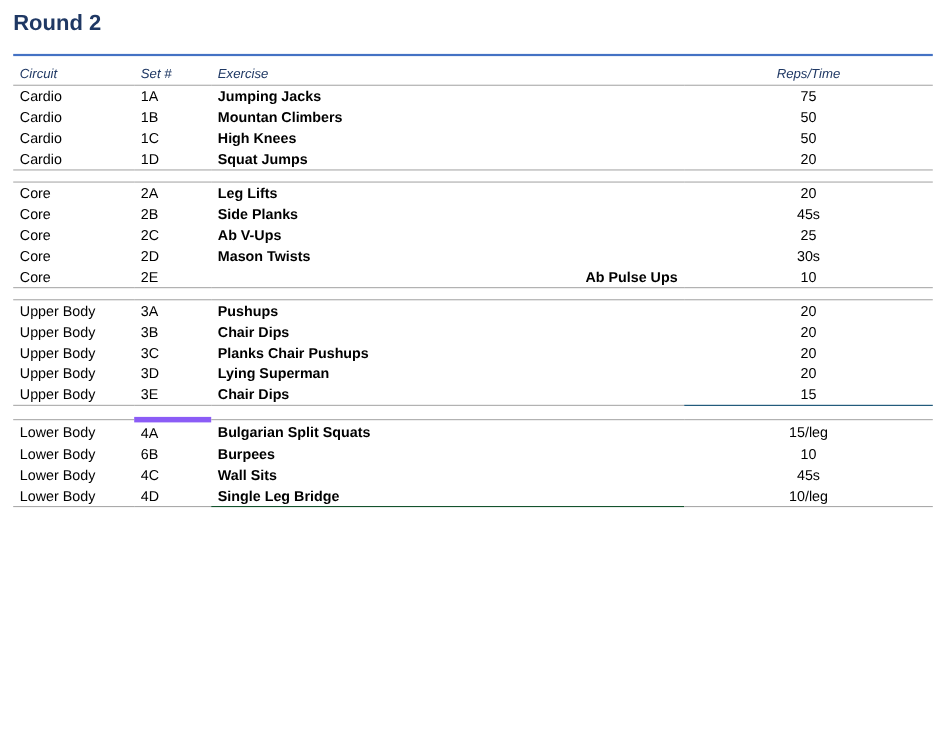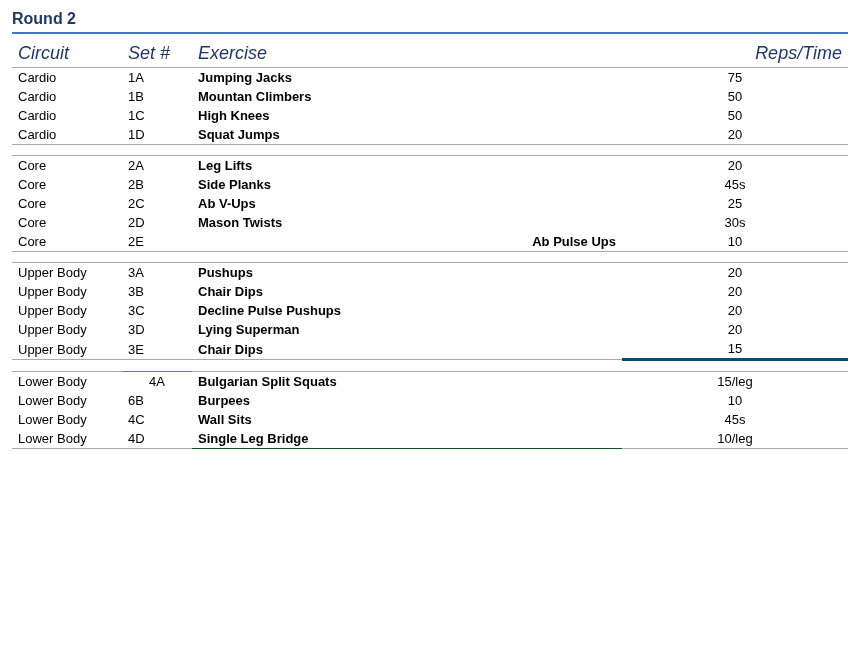--- a/index.html
+++ b/index.html
@@ -10,45 +10,45 @@
 
     body {
       font-family: Arial, sans-serif;
       font-size: 13px;
       background: #ffffff;
       padding: 10px 12px;
       width: 860px;
     }
 
     .page-title {
-      font-size: 16px;
+      font-size: 20px;
       font-weight: bold;
       color: #1f3864;
-      padding-bottom: 4px;
+      padding-bottom: 16px;
       border-bottom: 2px solid #4472c4;
       margin-bottom: 6px;
     }
 
     .workout-table {
       width: 100%;
       border-collapse: collapse;
     }
 
     .workout-table th {
       font-style: italic;
       font-weight: normal;
-      font-size: 18px;
+      font-size: 12px;
       color: #1f3864;
       padding: 3px 6px;
       text-align: left;
       border-bottom: 1px solid #aaa;
     }
 
     .workout-table th.reps-col {
-      text-align: right;
+      text-align: center;
     }
 
     .workout-table td {
       padding: 2px 6px;
       vertical-align: middle;
       font-size: 13px;
     }
 
     .workout-table td.exercise-col {
       font-weight: bold;
@@ -158,41 +158,41 @@
       </tr>
       <tr>
         <td style="">Upper Body</td>
         <td style="">3B</td>
         <td class="exercise-col" style="">Chair Dips</td>
         <td class="reps-col" style="">20</td>
       </tr>
       <tr>
         <td style="">Upper Body</td>
         <td style="">3C</td>
-        <td class="exercise-col" style="">Decline Pulse Pushups</td>
+        <td class="exercise-col" style="">Planks Chair Pushups</td>
         <td class="reps-col" style="">20</td>
       </tr>
       <tr>
         <td style="">Upper Body</td>
         <td style="">3D</td>
         <td class="exercise-col" style="">Lying Superman</td>
         <td class="reps-col" style="">20</td>
       </tr>
       <tr>
         <td style="border-bottom: 1px solid #aaaaaa;">Upper Body</td>
         <td style="border-bottom: 1px solid #aaaaaa;">3E</td>
         <td class="exercise-col" style="border-bottom: 1px solid #aaaaaa;">Chair Dips</td>
-        <td class="reps-col" style="border-bottom: 3px solid #0c4a6e;">15</td>
+        <td class="reps-col" style="border-bottom: 1px solid #0c4a6e;">15</td>
       </tr>
       <tr class="group-divider">
         <td colspan="4"></td>
       </tr>
       <tr>
         <td style="border-top: 1px solid #aaaaaa;">Lower Body</td>
-        <td style="border-top: 1px solid #8b5cf6; text-align: center;">4A</td>
+        <td style="border-top: 5px solid #8b5cf6;">4A</td>
         <td class="exercise-col" style="border-top: 1px solid #aaaaaa;">Bulgarian Split Squats</td>
         <td class="reps-col" style="border-top: 1px solid #aaaaaa;">15/leg</td>
       </tr>
       <tr>
         <td style="">Lower Body</td>
         <td style="">6B</td>
         <td class="exercise-col" style="">Burpees</td>
         <td class="reps-col" style="">10</td>
       </tr>
       <tr>

